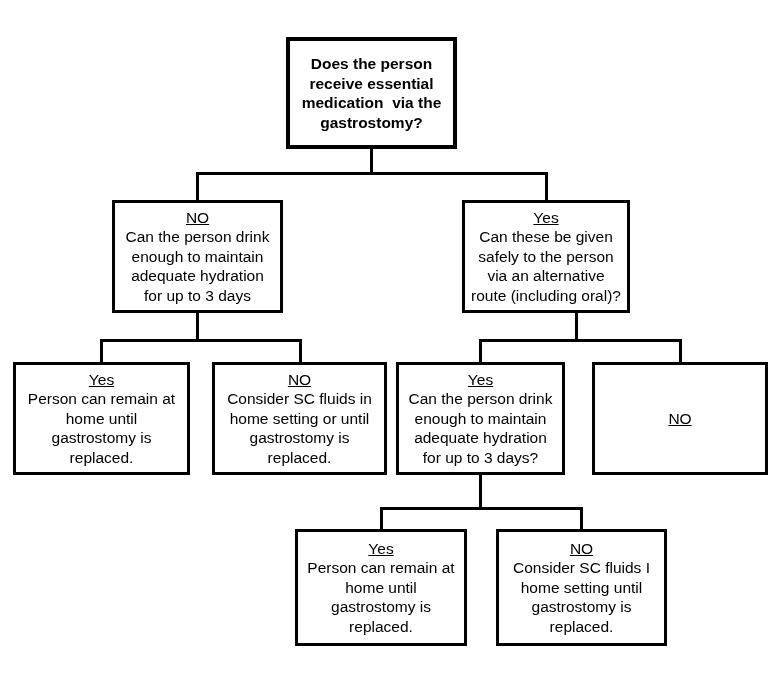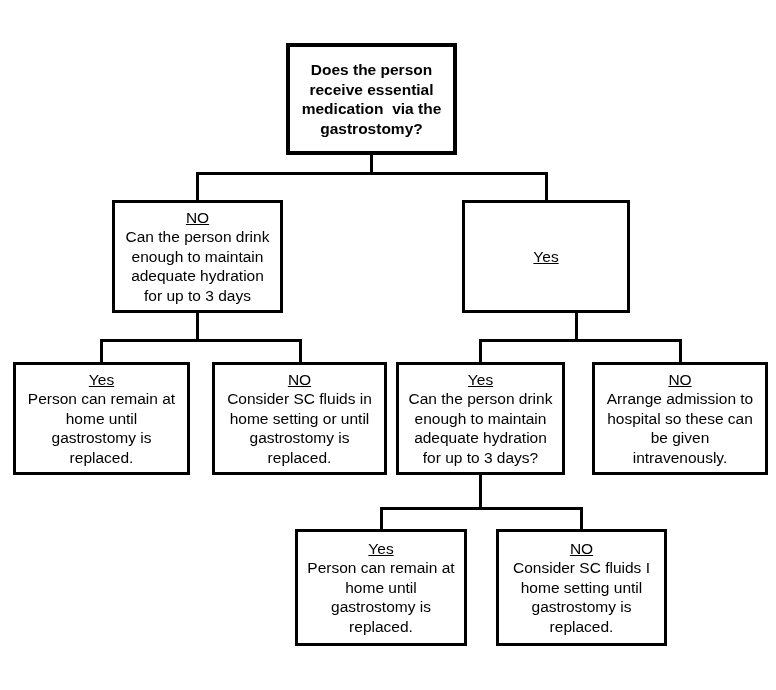--- a/index.html
+++ b/index.html
@@ -61,51 +61,51 @@
   <div class="seg" style="left:575px; top:312px; width:3px; height:29px;"></div>
   <div class="seg" style="left:479px; top:339px; width:203px; height:3px;"></div>
   <div class="seg" style="left:479px; top:339px; width:3px; height:24px;"></div>
   <div class="seg" style="left:679px; top:339px; width:3px; height:24px;"></div>
 
   <div class="seg" style="left:479px; top:474px; width:3px; height:36px;"></div>
   <div class="seg" style="left:380px; top:507px; width:203px; height:3px;"></div>
   <div class="seg" style="left:380px; top:507px; width:3px; height:23px;"></div>
   <div class="seg" style="left:580px; top:507px; width:3px; height:23px;"></div>
 
-  <div class="node root" style="left:286px; top:37px; width:171px; height:112px;margin-top:6px;">
+  <div class="node root" style="left:286px; top:37px; width:171px; height:112px;">
     <div>Does the person<br>receive essential<br>medication  via the<br>gastrostomy?</div>
   </div>
 
   <div class="node" style="left:112px; top:200px; width:171px; height:113px;">
     <div class="heading">NO</div>
     <div>Can the person drink<br>enough to maintain<br>adequate hydration<br>for up to 3 days</div>
   </div>
 
   <div class="node" style="left:462px; top:200px; width:168px; height:113px;">
     <div class="heading">Yes</div>
+    <div>Can these be given<br>safely to the person<br>via an alternative<br>route (including oral)?</div>
   </div>
 
   <div class="node" style="left:13px; top:362px; width:177px; height:113px;">
     <div class="heading">Yes</div>
     <div>Person can remain at<br>home until<br>gastrostomy is<br>replaced.</div>
   </div>
 
   <div class="node" style="left:212px; top:362px; width:175px; height:113px;">
     <div class="heading">NO</div>
     <div>Consider SC fluids in<br>home setting or until<br>gastrostomy is<br>replaced.</div>
   </div>
 
   <div class="node" style="left:396px; top:362px; width:169px; height:113px;">
     <div class="heading">Yes</div>
     <div>Can the person drink<br>enough to maintain<br>adequate hydration<br>for up to 3 days?</div>
   </div>
 
   <div class="node" style="left:592px; top:362px; width:176px; height:113px;">
     <div class="heading">NO</div>
-    <div>Arrange admission to<br>hospital so these can<br>be given<br>intravenously.</div>
   </div>
 
   <div class="node" style="left:295px; top:529px; width:172px; height:117px;">
     <div class="heading">Yes</div>
     <div>Person can remain at<br>home until<br>gastrostomy is<br>replaced.</div>
   </div>
 
   <div class="node" style="left:496px; top:529px; width:171px; height:117px;">
     <div class="heading">NO</div>
     <div>Consider SC fluids I<br>home setting until<br>gastrostomy is<br>replaced.</div>

